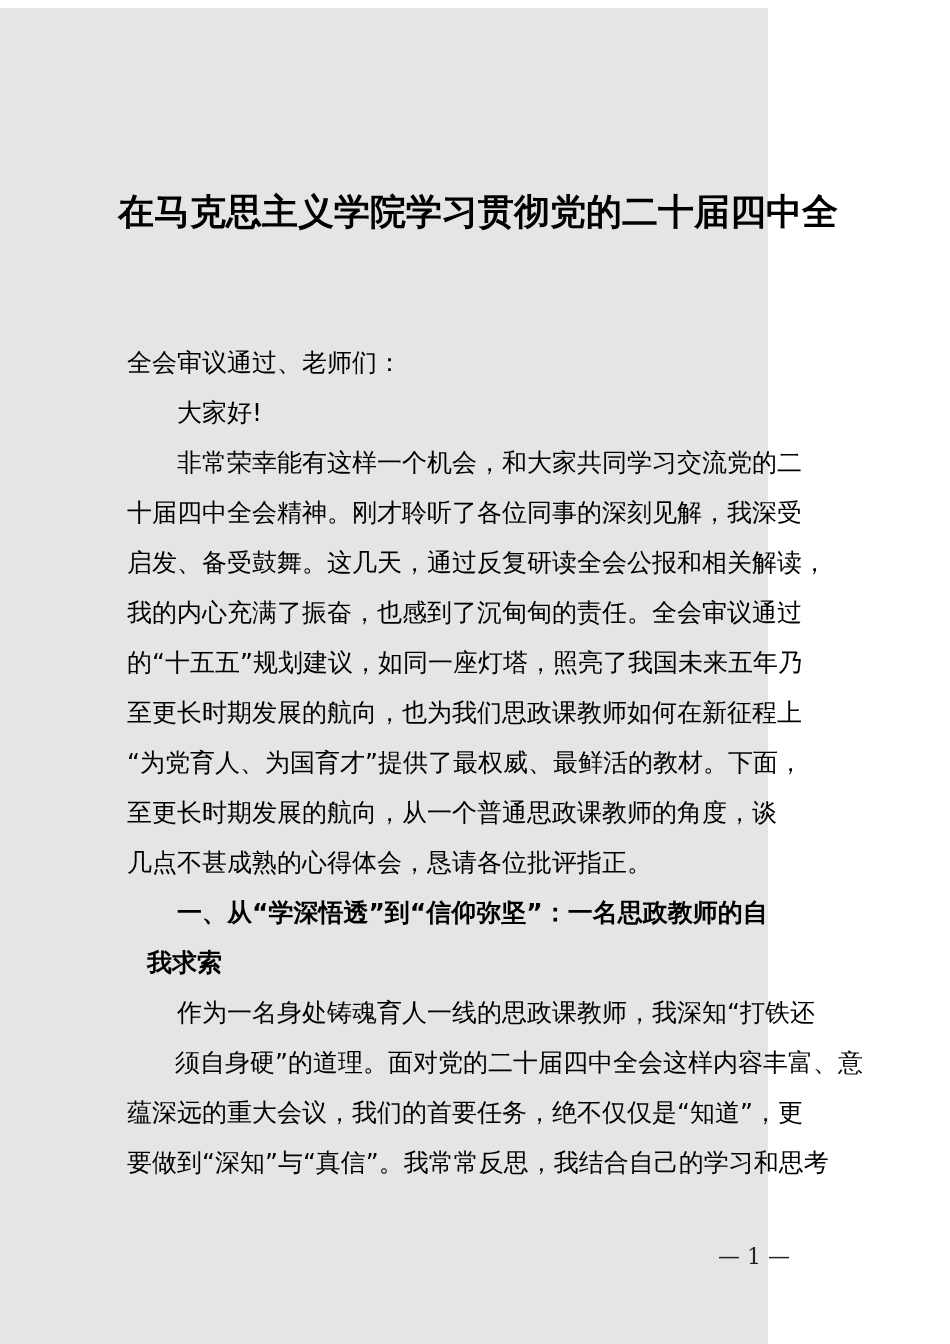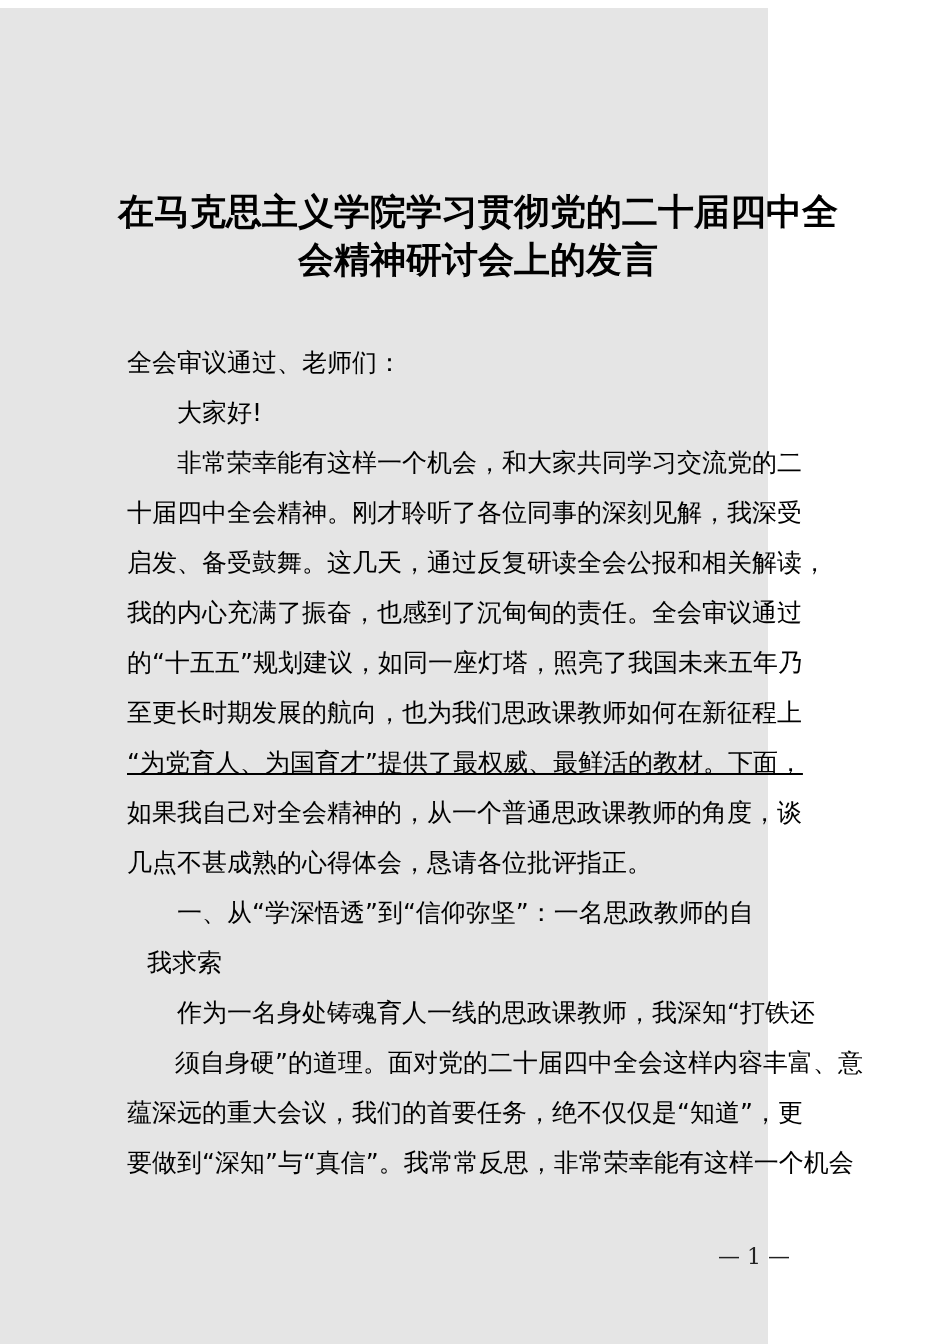--- a/index.html
+++ b/index.html
@@ -44,58 +44,57 @@
       font-size: 25px;
       line-height: 50px;
     }
     .line {
       position: absolute;
       left: 0;
       white-space: nowrap;
       height: 50px;
     }
     .indent { left: 50px; }
-    .bold { font-weight: normal; }
+    .bold { font-weight: bold; }
     .page-number {
       position: absolute;
       left: 718px;
       top: 1236px;
       font-family: "DejaVu Serif", "Liberation Serif", serif;
       font-size: 22px;
       white-space: nowrap;
       color: #222222;
     }
   </style>
 </head>
 <body>
 
 <div class="page">
 
   <div class="title">
     <span class="title-line">在马克思主义学院学习贯彻党的二十届四中全</span>
-    <span class="title-line">会精神研讨会上的发言</span>
   </div>
 
   <div class="body-text" style="top: 330px;">
     <div class="line" style="top: 0px;">全会审议通过、老师们：</div>
     <div class="line indent" style="top: 50px;">大家好!</div>
 
     <div class="line indent" style="top: 100px; font-family: Liberation Serif, serif;">非常荣幸能有这样一个机会，和大家共同学习交流党的二</div>
     <div class="line" style="top: 150px;">十届四中全会精神。刚才聆听了各位同事的深刻见解，我深受</div>
     <div class="line" style="top: 200px;">启发、备受鼓舞。这几天，通过反复研读全会公报和相关解读，</div>
     <div class="line" style="top: 250px;">我的内心充满了振奋，也感到了沉甸甸的责任。全会审议通过</div>
     <div class="line" style="top: 300px;">的“十五五”规划建议，如同一座灯塔，照亮了我国未来五年乃</div>
     <div class="line" style="top: 350px;">至更长时期发展的航向，也为我们思政课教师如何在新征程上</div>
-    <div class="line" style="top: 400px; text-decoration: underline;">“为党育人、为国育才”提供了最权威、最鲜活的教材。下面，</div>
-    <div class="line" style="top: 450px;">如果我自己对全会精神的，从一个普通思政课教师的角度，谈</div>
+    <div class="line" style="top: 400px;">“为党育人、为国育才”提供了最权威、最鲜活的教材。下面，</div>
+    <div class="line" style="top: 450px;">至更长时期发展的航向，从一个普通思政课教师的角度，谈</div>
     <div class="line" style="top: 500px;">几点不甚成熟的心得体会，恳请各位批评指正。</div>
 
     <div class="line indent bold" style="top: 550px;">一、从“学深悟透”到“信仰弥坚”：一名思政教师的自</div>
     <div class="line bold" style="top: 600px; margin-left: 20px;">我求索</div>
 
     <div class="line indent" style="top: 650px;">作为一名身处铸魂育人一线的思政课教师，我深知“打铁还</div>
     <div class="line" style="top: 700px; margin-left: 48px;">须自身硬”的道理。面对党的二十届四中全会这样内容丰富、意</div>
     <div class="line" style="top: 750px; text-align: center;">蕴深远的重大会议，我们的首要任务，绝不仅仅是“知道”，更</div>
-    <div class="line" style="top: 800px;">要做到“深知”与“真信”。我常常反思，非常荣幸能有这样一个机会</div>
+    <div class="line" style="top: 800px;">要做到“深知”与“真信”。我常常反思，我结合自己的学习和思考</div>
   </div>
 
   <div class="page-number">— 1 —</div>
 </div>
 
 </body></html>

